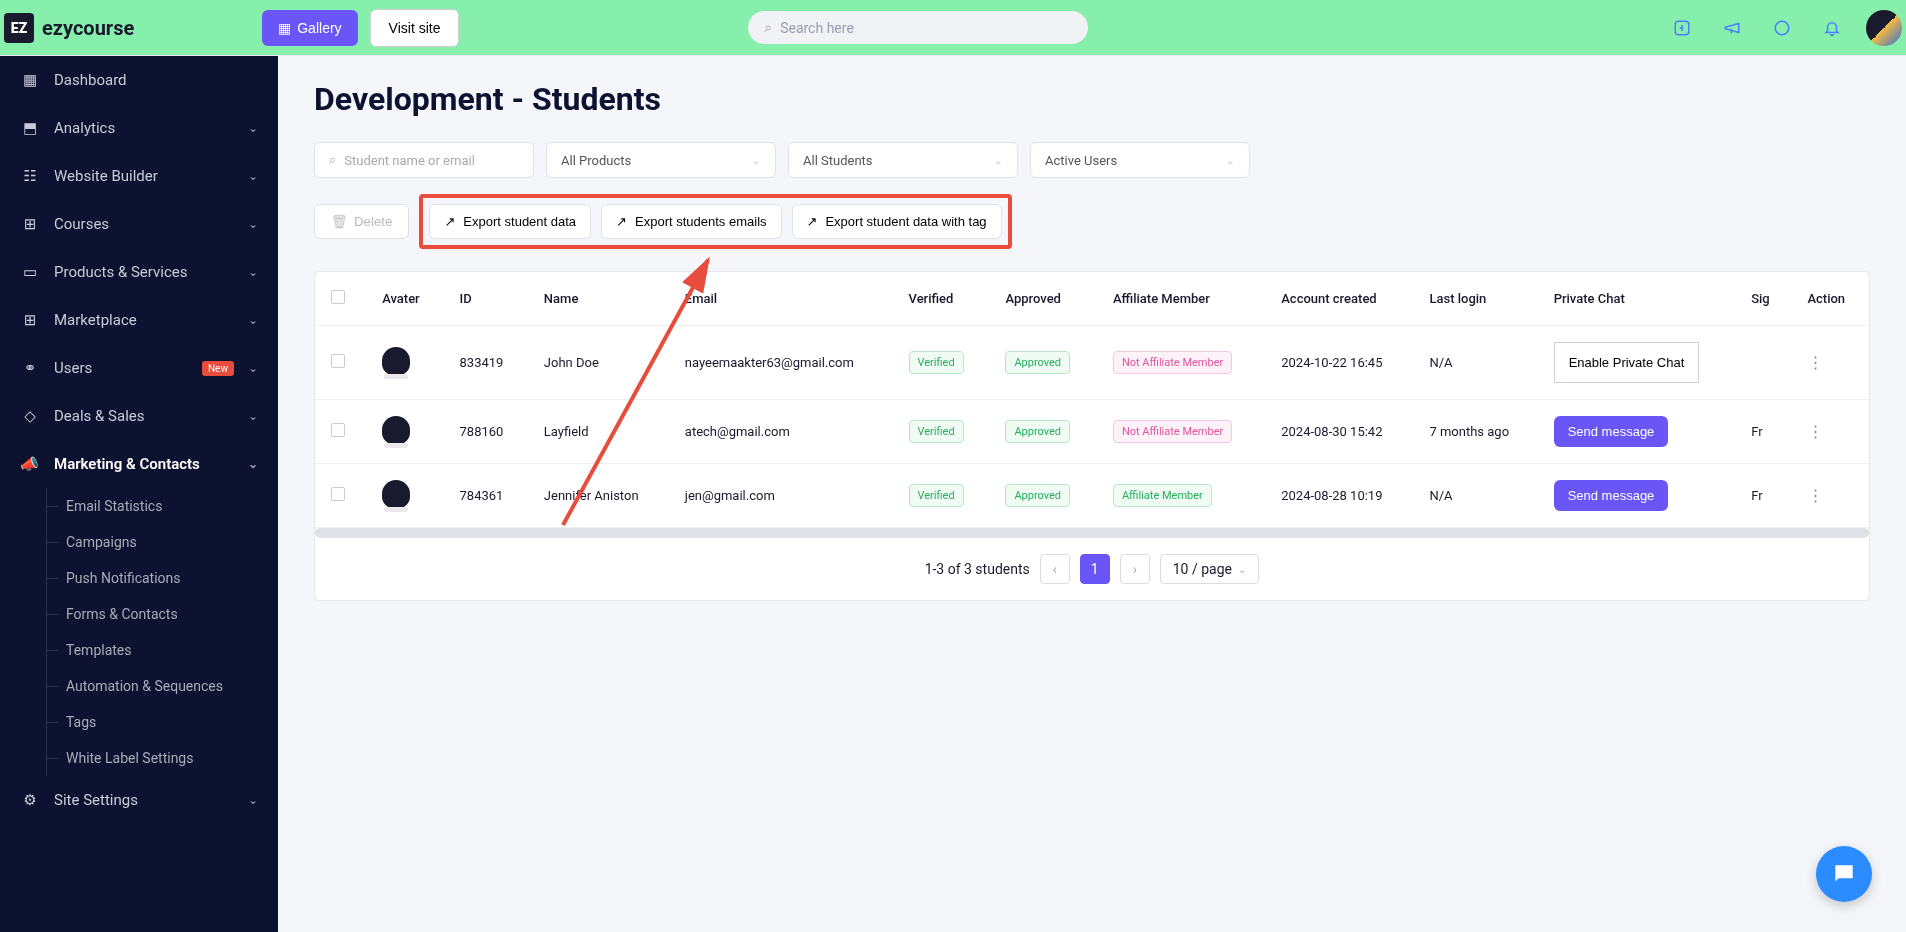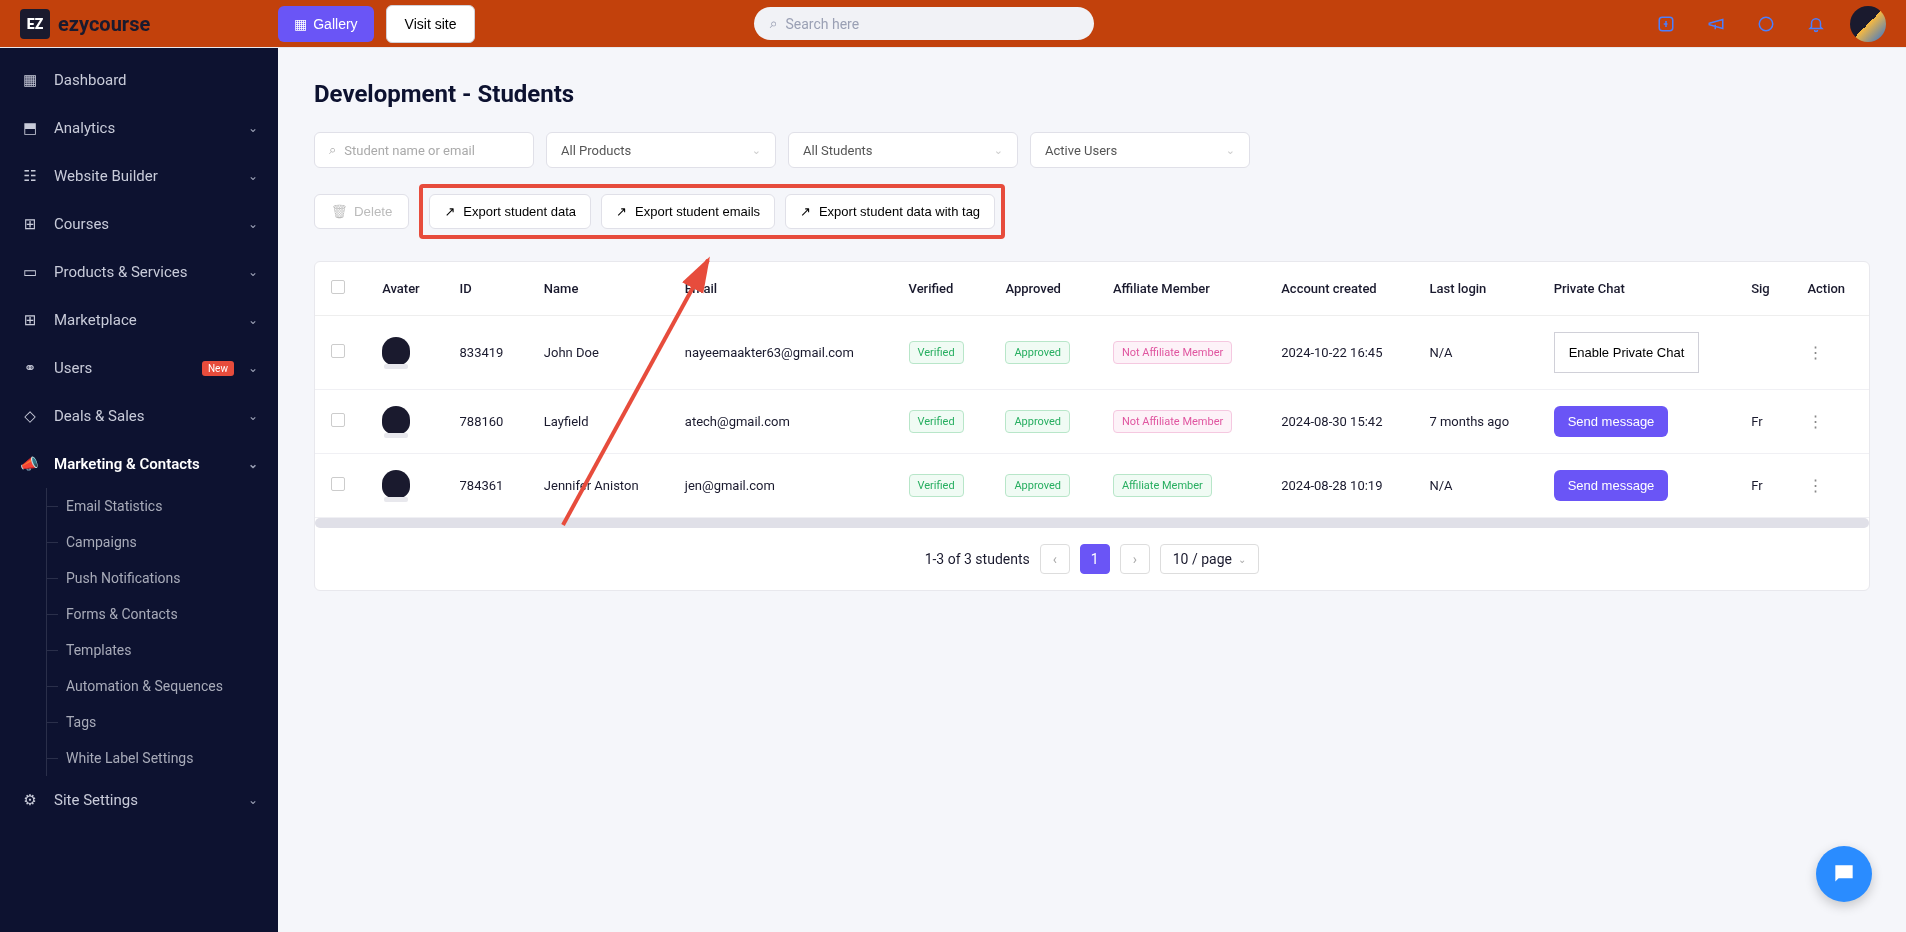--- a/index.html
+++ b/index.html
@@ -1,20 +1,20 @@
 <!DOCTYPE html>
 <html><head>
 <meta charset="utf-8">
 <style>
 * { box-sizing: border-box; margin: 0; padding: 0; }
 body { font-family: -apple-system, BlinkMacSystemFont, "Segoe UI", Roboto, sans-serif; background: #f5f6fa; color: #1a1a2e; font-size: 14px; overflow: hidden; }
 .app { display: flex; height: 932px; width: 1906px; }
 
 
-.topbar { position: fixed; top: 0; left: 0; right: 0; height: 48px; background: #c2410c; border-bottom: 1px solid #e8e8ed; display: flex; align-items: center; padding: 0 20px; z-index: 10; }
+.topbar { position: fixed; top: 0; left: 0; right: 0; height: 56px; background: #86efac; border-bottom: 1px solid #e8e8ed; display: flex; align-items: center; padding: 0 4px; z-index: 10; }
 .logo-area { display: flex; align-items: center; gap: 8px; width: 258px; font-weight: 700; font-size: 20px; color: #1a1a2e; }
 .logo-mark { width: 30px; height: 30px; background: #1a1a2e; color: #fff; display: flex; align-items: center; justify-content: center; border-radius: 4px; font-weight: 900; font-size: 14px; }
 .gallery-btn { background: #6a55f6; color: #fff; border: none; padding: 10px 16px; border-radius: 6px; font-size: 14px; display: flex; align-items: center; gap: 6px; cursor: pointer; margin-right: 12px; }
 .visit-btn { background: #fff; border: 1px solid #d0d0d8; padding: 10px 18px; border-radius: 6px; font-size: 14px; cursor: pointer; }
 .searchbar { margin-left: auto; margin-right: auto; width: 340px; background: #f1f2f6; border-radius: 20px; padding: 8px 16px; display: flex; align-items: center; gap: 8px; color: #9aa0b4; }
 .top-icons { display: flex; align-items: center; gap: 18px; margin-left: auto; }
 .top-icon { width: 32px; height: 32px; border-radius: 50%; display:flex; align-items:center; justify-content:center; color:#5a6; cursor:pointer; }
 .top-icon svg { width:18px; height:18px; }
 .avatar-top { width: 36px; height: 36px; border-radius: 50%; background: linear-gradient(135deg,#1a1a2e 50%,#f5b942 50%,#2a6fd6); cursor:pointer; }
 
@@ -26,21 +26,21 @@
 .side-item.active { color: #fff; font-weight: 600; }
 .side-icon { width: 20px; height: 20px; display:flex; align-items:center; justify-content:center; }
 .badge-new { background: #e74c3c; color: #fff; font-size: 10px; padding: 2px 6px; border-radius: 3px; margin-left: 20px; }
 .sub-items { padding-left: 46px; }
 .sub-item { padding: 10px 20px 10px 20px; font-size: 14px; color: #a8abb9; cursor: pointer; position: relative; }
 .sub-item::before { content:''; position:absolute; left:0; top:0; bottom:0; width:1px; background:#2a2f4a; }
 .sub-item::after { content:''; position:absolute; left:0; top:50%; width:12px; height:1px; background:#2a2f4a; }
 
 
 .main { flex:1; padding: 80px 36px 30px; overflow-x:hidden; position:relative; }
-.page-title { font-size: 24px; font-weight: 700; color: #0d1230; margin-bottom: 24px; }
+.page-title { font-size: 32px; font-weight: 700; color: #0d1230; margin-bottom: 24px; }
 .filters { display:flex; gap:12px; margin-bottom:16px; flex-wrap: wrap; }
 .filter-box { background:#fff; border:1px solid #e0e0e8; border-radius:6px; padding:9px 14px; display:flex; align-items:center; gap:8px; min-width:180px; font-size:13px; color:#555; }
 .filter-box.search { min-width: 220px; color:#aaa; }
 .filter-box .caret { margin-left:auto; color:#ccc; font-size:11px; }
 .action-row { display:flex; gap:10px; margin-bottom:22px; align-items:center; }
 .del-btn { background:#fff; border:1px solid #e0e0e8; border-radius:6px; padding:9px 16px; color:#bbb; display:flex; align-items:center; gap:6px; cursor:not-allowed; }
 .export-group { display:flex; gap:10px; border:4px solid #e74c3c; padding:6px; border-radius:4px; }
 .export-btn { background:#fff; border:1px solid #e0e0e8; border-radius:6px; padding:9px 14px; display:flex; align-items:center; gap:8px; cursor:pointer; font-size:13px; }
 
 
@@ -218,21 +218,21 @@
         <span>🗑</span>
         <span>Delete</span>
       </button>
       <div class="export-group">
         <button class="export-btn">
           <span>↗</span>
           <span>Export student data</span>
         </button>
         <button class="export-btn">
           <span>↗</span>
-          <span>Export student emails</span>
+          <span>Export students emails</span>
         </button>
         <button class="export-btn">
           <span>↗</span>
           <span>Export student data with tag</span>
         </button>
       </div>
     </div>
 
     <svg class="arrow-svg" width="200" height="300">
       <defs>

